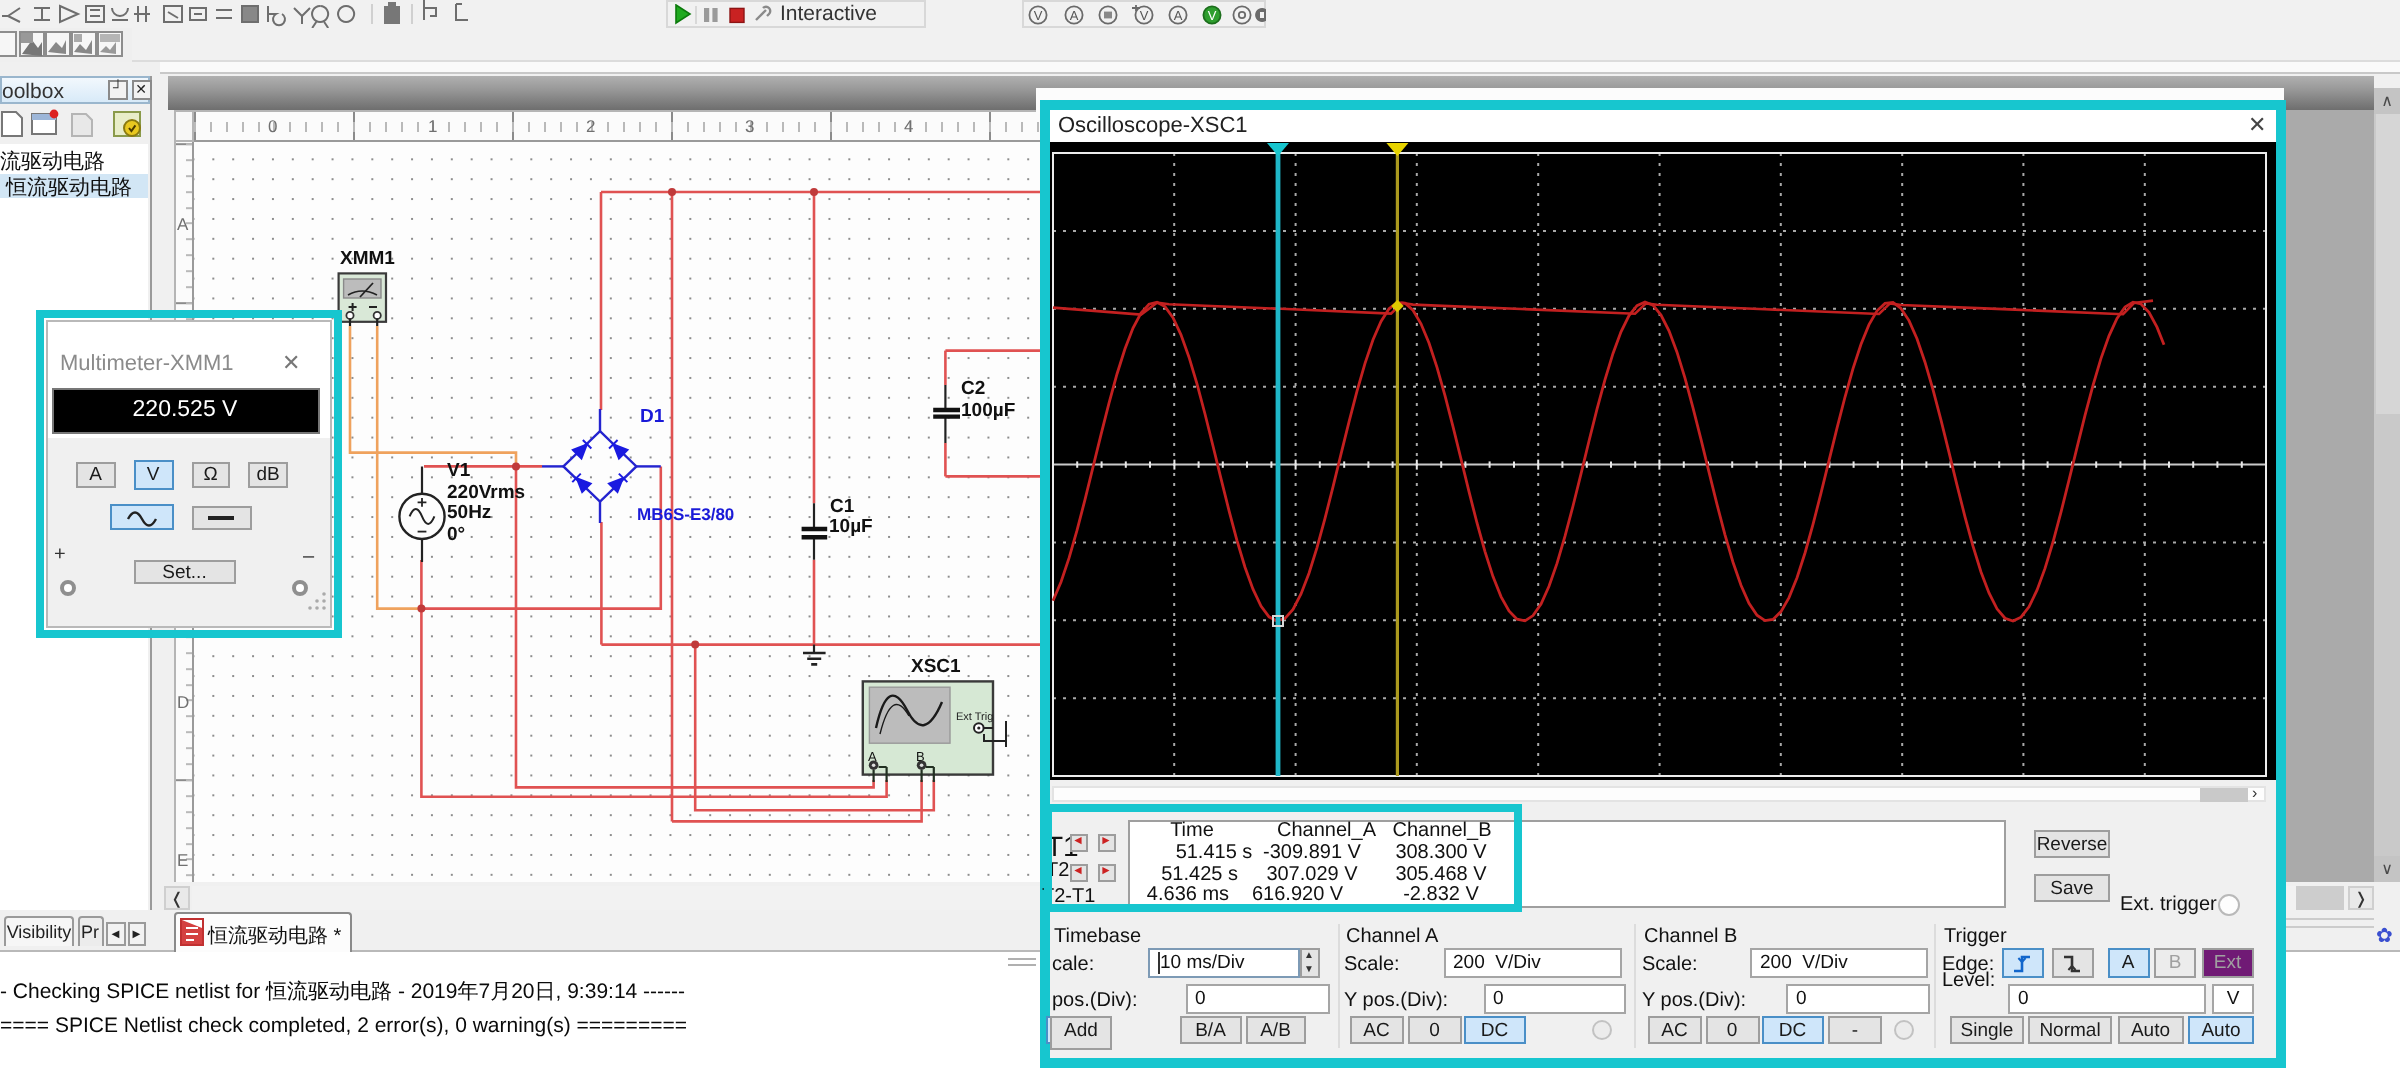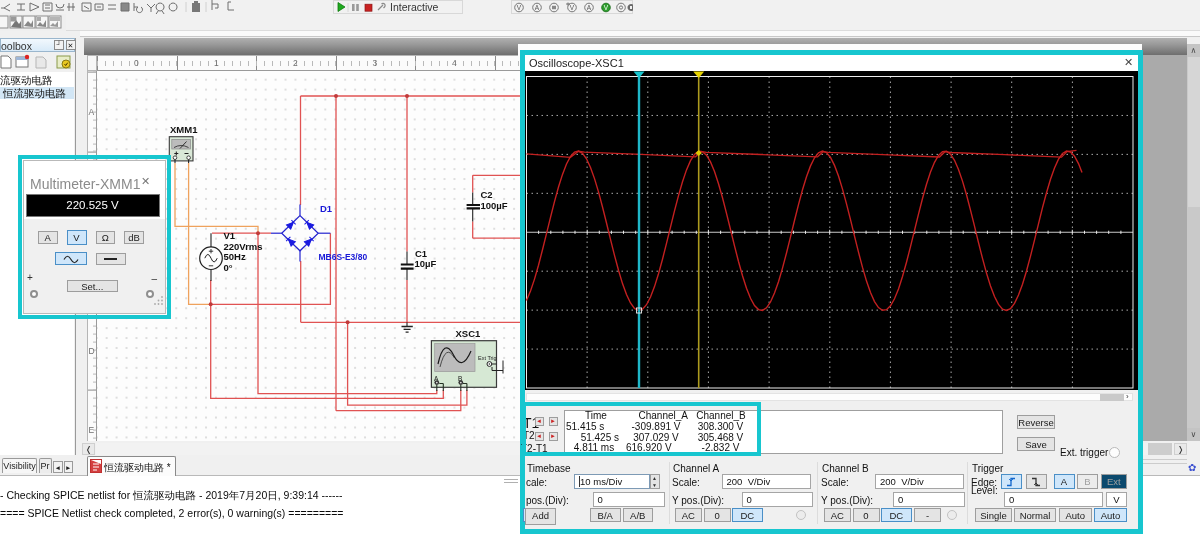--- a/index.html
+++ b/index.html
@@ -271,21 +271,21 @@
 <div class="clab" style="left:320px;top:204px;color:#1a1ad8">D1</div>
 <div class="clab" style="left:318.5px;top:252px;color:#1a1ad8;font-size:8.5px">MB6S-E3/80</div>
 <div class="clab" style="left:415px;top:248.5px">C1</div>
 <div class="clab" style="left:414.5px;top:259px">10µF</div>
 <div class="clab" style="left:480.5px;top:190px">C2</div>
 <div class="clab" style="left:480.5px;top:200.5px">100µF</div>
 <div class="clab" style="left:455.5px;top:329px">XSC1</div>
 
 <div class="a" style="left:18.4px;top:155.2px;width:153px;height:164px;border:4.8px solid #17c6cf"></div>
 <div class="a" style="left:23.2px;top:160px;width:143.2px;height:154.4px;background:#fff;border:1px solid #b9b9b9"></div>
-<div class="a" style="left:30px;top:175.5px;font-size:14px;color:#8b8b8b">Multimeter-XMM1</div>
+<div class="a" style="left:30px;top:175.5px;font-size:11px;color:#8b8b8b">Multimeter-XMM1</div>
 <div class="a" style="left:141px;top:175px;font-size:11px;color:#777">✕</div>
 <div class="a" style="left:24.2px;top:219px;width:141.2px;height:94.4px;background:#f0f0f0"></div>
 <div class="a" style="left:25.5px;top:194px;width:134px;height:22.5px;background:#000;border:1px solid #777;color:#fff;font-size:11.5px;text-align:center;line-height:21px">220.525 V</div>
 <div class="btn" style="left:38px;top:231px;width:19.5px;height:13px">A</div>
 <div class="btn hl" style="left:66.5px;top:229.5px;width:20px;height:15px;line-height:13.5px">V</div>
 <div class="btn" style="left:95.5px;top:231px;width:19.5px;height:13px">Ω</div>
 <div class="btn" style="left:124px;top:231px;width:20px;height:13px">dB</div>
 <div class="btn hl" style="left:55px;top:252px;width:32px;height:13px"><svg width="18" height="9" viewBox="0 0 18 9" style="margin-top:1.5px">
       <path d="M2,4.5 q3.5,-6.5 7,0 q3.5,6.5 7,0" stroke="#222" stroke-width="1.2" fill="none"></path>
     </svg></div>
@@ -400,27 +400,27 @@
 </svg>
 
 <div class="a" style="left:526px;top:393px;width:607px;height:8px;background:#fdfdfd;border:1px solid #e3e3e3"></div>
 <div class="a" style="left:1100px;top:393.5px;width:24px;height:7px;background:#c9c9c9"></div>
 <div class="a" style="left:1126px;top:391px;width:8px;height:11px;font-size:8px;color:#333;line-height:11px">›</div>
 
 <div class="a" style="left:564px;top:409.5px;width:439px;height:44.5px;background:#fff;border:1px solid #9f9f9f"></div>
 <div class="a" style="left:571px;top:410px;width:50px;font-size:10px;color:#111;text-align:center">Time</div>
 <div class="a" style="left:628px;top:410px;width:60px;font-size:10px;color:#111;text-align:right">Channel_A</div>
 <div class="a" style="left:691px;top:410px;width:60px;font-size:10px;color:#111;text-align:center">Channel_B</div>
-<div class="a" style="left:566px;top:420.5px;width:50px;font-size:10px;color:#111;">51.415 s</div>
+<div class="a" style="left:582px;top:420.5px;width:50px;font-size:10px;color:#111;text-align:center">51.415 s</div>
 <div class="a" style="left:626px;top:420.5px;width:60px;font-size:10px;color:#111;text-align:center">-309.891 V</div>
 <div class="a" style="left:690.5px;top:420.5px;width:60px;font-size:10px;color:#111;text-align:center">308.300 V</div>
 <div class="a" style="left:569px;top:431.5px;width:50px;font-size:10px;color:#111;text-align:right">51.425 s</div>
 <div class="a" style="left:626px;top:431.5px;width:60px;font-size:10px;color:#111;text-align:center">307.029 V</div>
 <div class="a" style="left:690.5px;top:431.5px;width:60px;font-size:10px;color:#111;text-align:center">305.468 V</div>
-<div class="a" style="left:569px;top:441.8px;width:50px;font-size:10px;color:#111;text-align:center">4.811 ms</div>
+<div class="a" style="left:569px;top:441.8px;width:50px;font-size:10px;color:#111;text-align:center">4.636 ms</div>
 <div class="a" style="left:626px;top:441.8px;width:60px;font-size:10px;color:#111;">616.920 V</div>
 <div class="a" style="left:690.5px;top:441.8px;width:60px;font-size:10px;color:#111;text-align:center">-2.832 V</div>
 <div class="a" style="left:523px;top:414.5px;font-size:14px;color:#111">T1</div>
 <div class="a" style="left:523px;top:430px;font-size:10px;color:#111">T2</div>
 <div class="a" style="left:521px;top:442.5px;font-size:10px;color:#111">T2-T1</div>
 <div class="btn" style="left:534.5px;top:416.5px;width:9px;height:9px;line-height:7px;font-size:6px;color:#c22">◄</div>
 <div class="btn" style="left:548.5px;top:416.5px;width:9px;height:9px;line-height:7px;font-size:6px;color:#c22">►</div>
 <div class="btn" style="left:534.5px;top:432px;width:9px;height:9px;line-height:7px;font-size:6px;color:#c22">◄</div>
 <div class="btn" style="left:548.5px;top:432px;width:9px;height:9px;line-height:7px;font-size:6px;color:#c22">►</div>
 <div class="a" style="left:521.5px;top:401.5px;width:239px;height:54px;border:4px solid #17c6cf"></div>
@@ -470,20 +470,20 @@
 <div class="btn hl" style="left:1001px;top:474px;width:21px;height:15px"><svg width="12" height="10" viewBox="0 0 12 10" style="margin-top:2px">
       <path d="M1,8.5 h4 v-7 h4" stroke="#16c" stroke-width="1.3" fill="none"></path>
       <path d="M5,4 l-1.8,-2 M5,4 l1.8,-2" stroke="#16c" stroke-width="1" fill="none"></path>
     </svg></div>
 <div class="btn" style="left:1026px;top:474px;width:21px;height:15px"><svg width="12" height="10" viewBox="0 0 12 10" style="margin-top:2px">
       <path d="M1,1.5 h4 v7 h4" stroke="#333" stroke-width="1.3" fill="none"></path>
       <path d="M5,6 l-1.8,2 M5,6 l1.8,2" stroke="#333" stroke-width="1" fill="none"></path>
     </svg></div>
 <div class="btn hl" style="left:1053.5px;top:474px;width:21px;height:15px;line-height:13.5px">A</div>
 <div class="btn" style="left:1077px;top:474px;width:21px;height:15px;line-height:13.5px;color:#a0a0a0;background:#ececec">B</div>
-<div class="btn" style="left:1100.5px;top:474px;width:26.5px;height:15px;line-height:13.5px;color:#a0a0a0;background:#0c4a6e">Ext</div>
+<div class="btn" style="left:1100.5px;top:474px;width:26.5px;height:15px;line-height:13.5px;color:#a0a0a0;background:#701a75">Ext</div>
 <div class="a" style="left:971px;top:485px;font-size:10px;color:#111">Level:</div>
 <div class="inp" style="left:1004px;top:492px;width:99px;height:14.5px;border-color:#a5a5a5">0</div>
 <div class="inp" style="left:1106px;top:492px;width:21px;height:14.5px;border-color:#a5a5a5;text-align:center;padding-left:0">V</div>
 <div class="btn" style="left:975px;top:507.5px;width:37px;height:14.5px;line-height:13px">Single</div>
 <div class="btn" style="left:1014px;top:507.5px;width:42px;height:14.5px;line-height:13px">Normal</div>
 <div class="btn" style="left:1058.5px;top:507.5px;width:33.5px;height:14.5px;line-height:13px">Auto</div>
 <div class="btn hl" style="left:1094px;top:507.5px;width:33px;height:14.5px;line-height:13px">Auto</div>
 
 </body></html>

